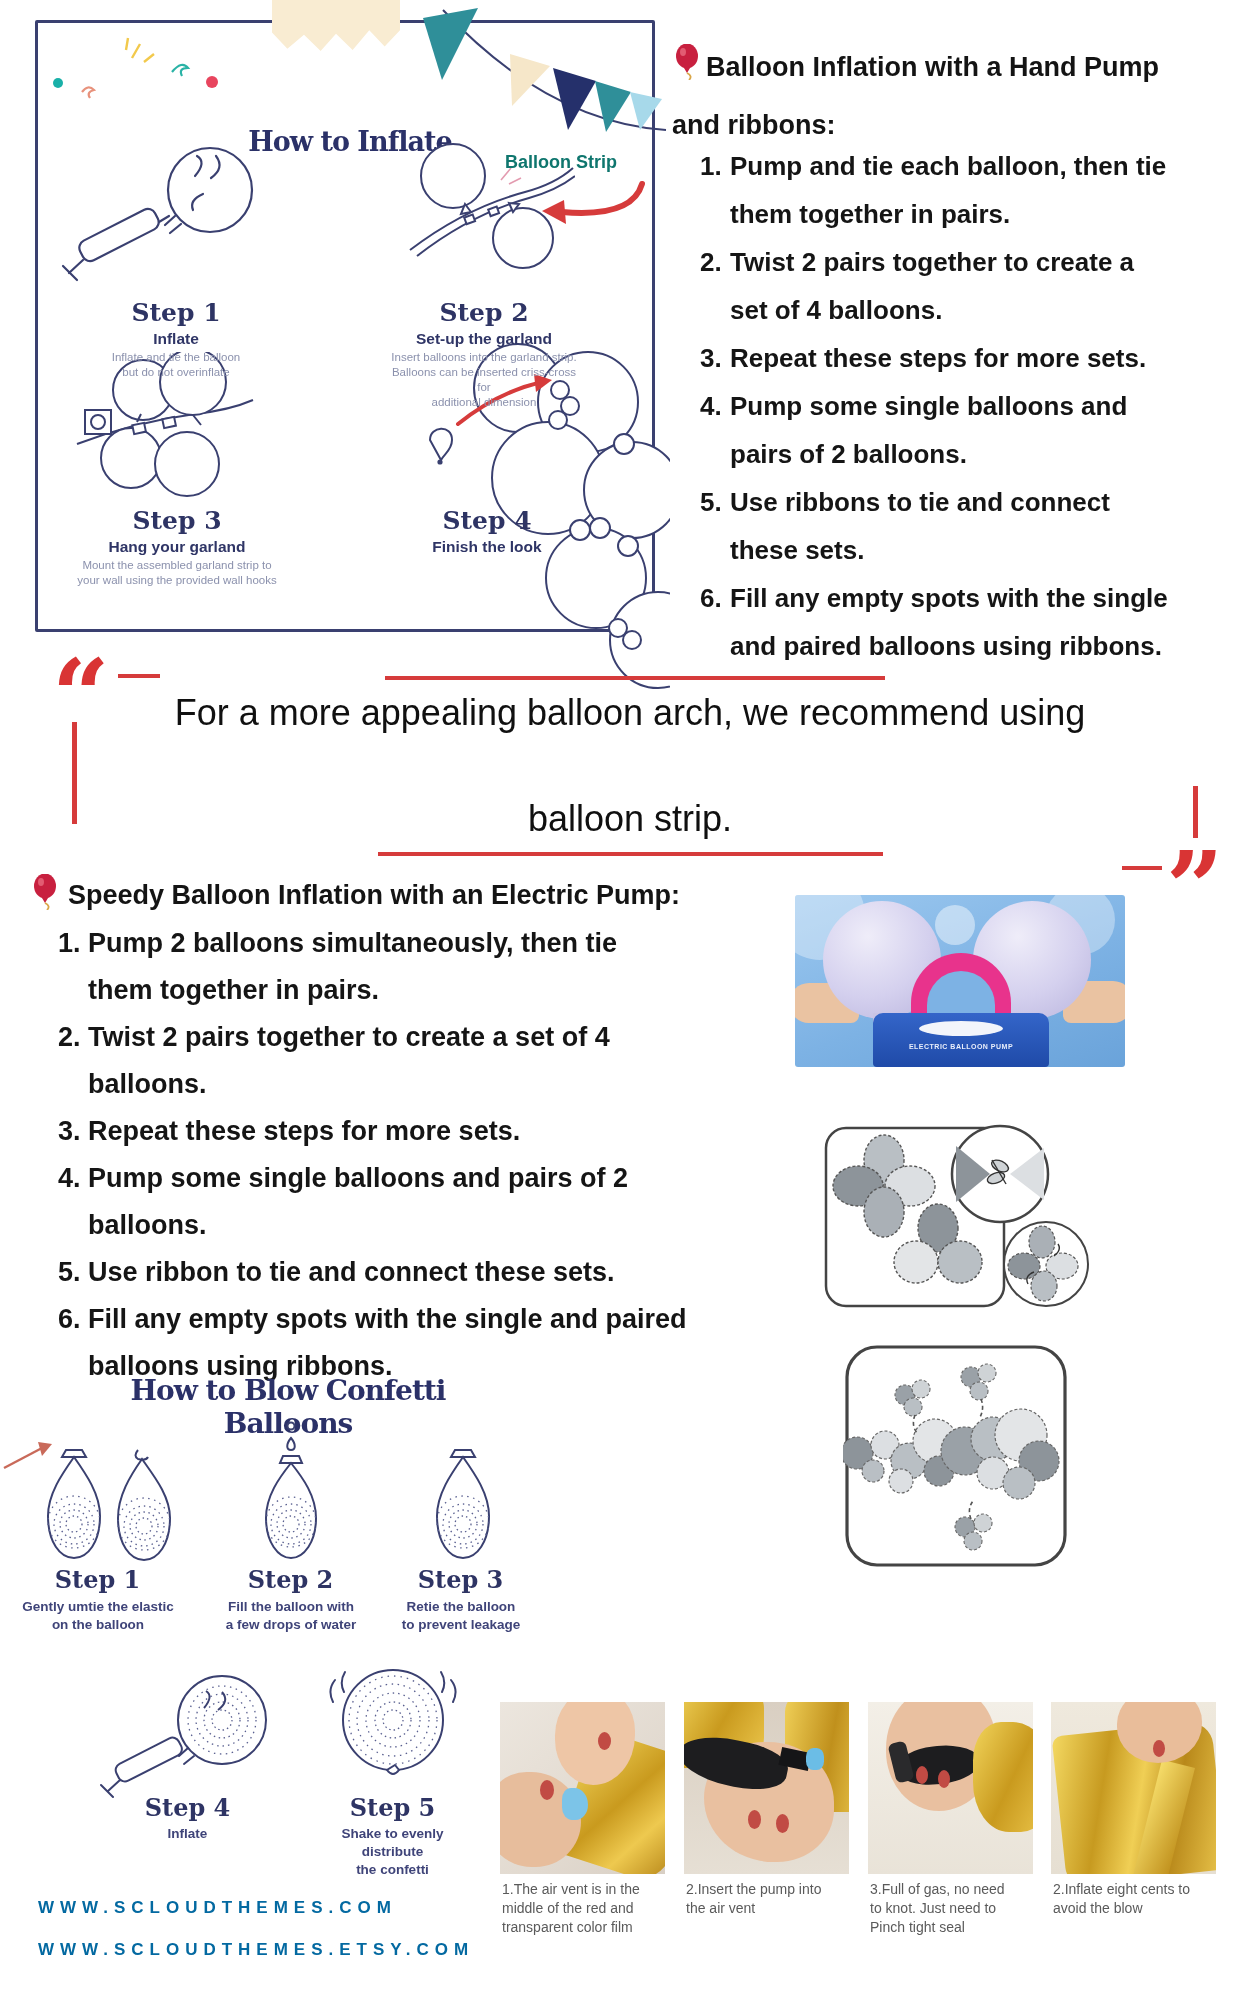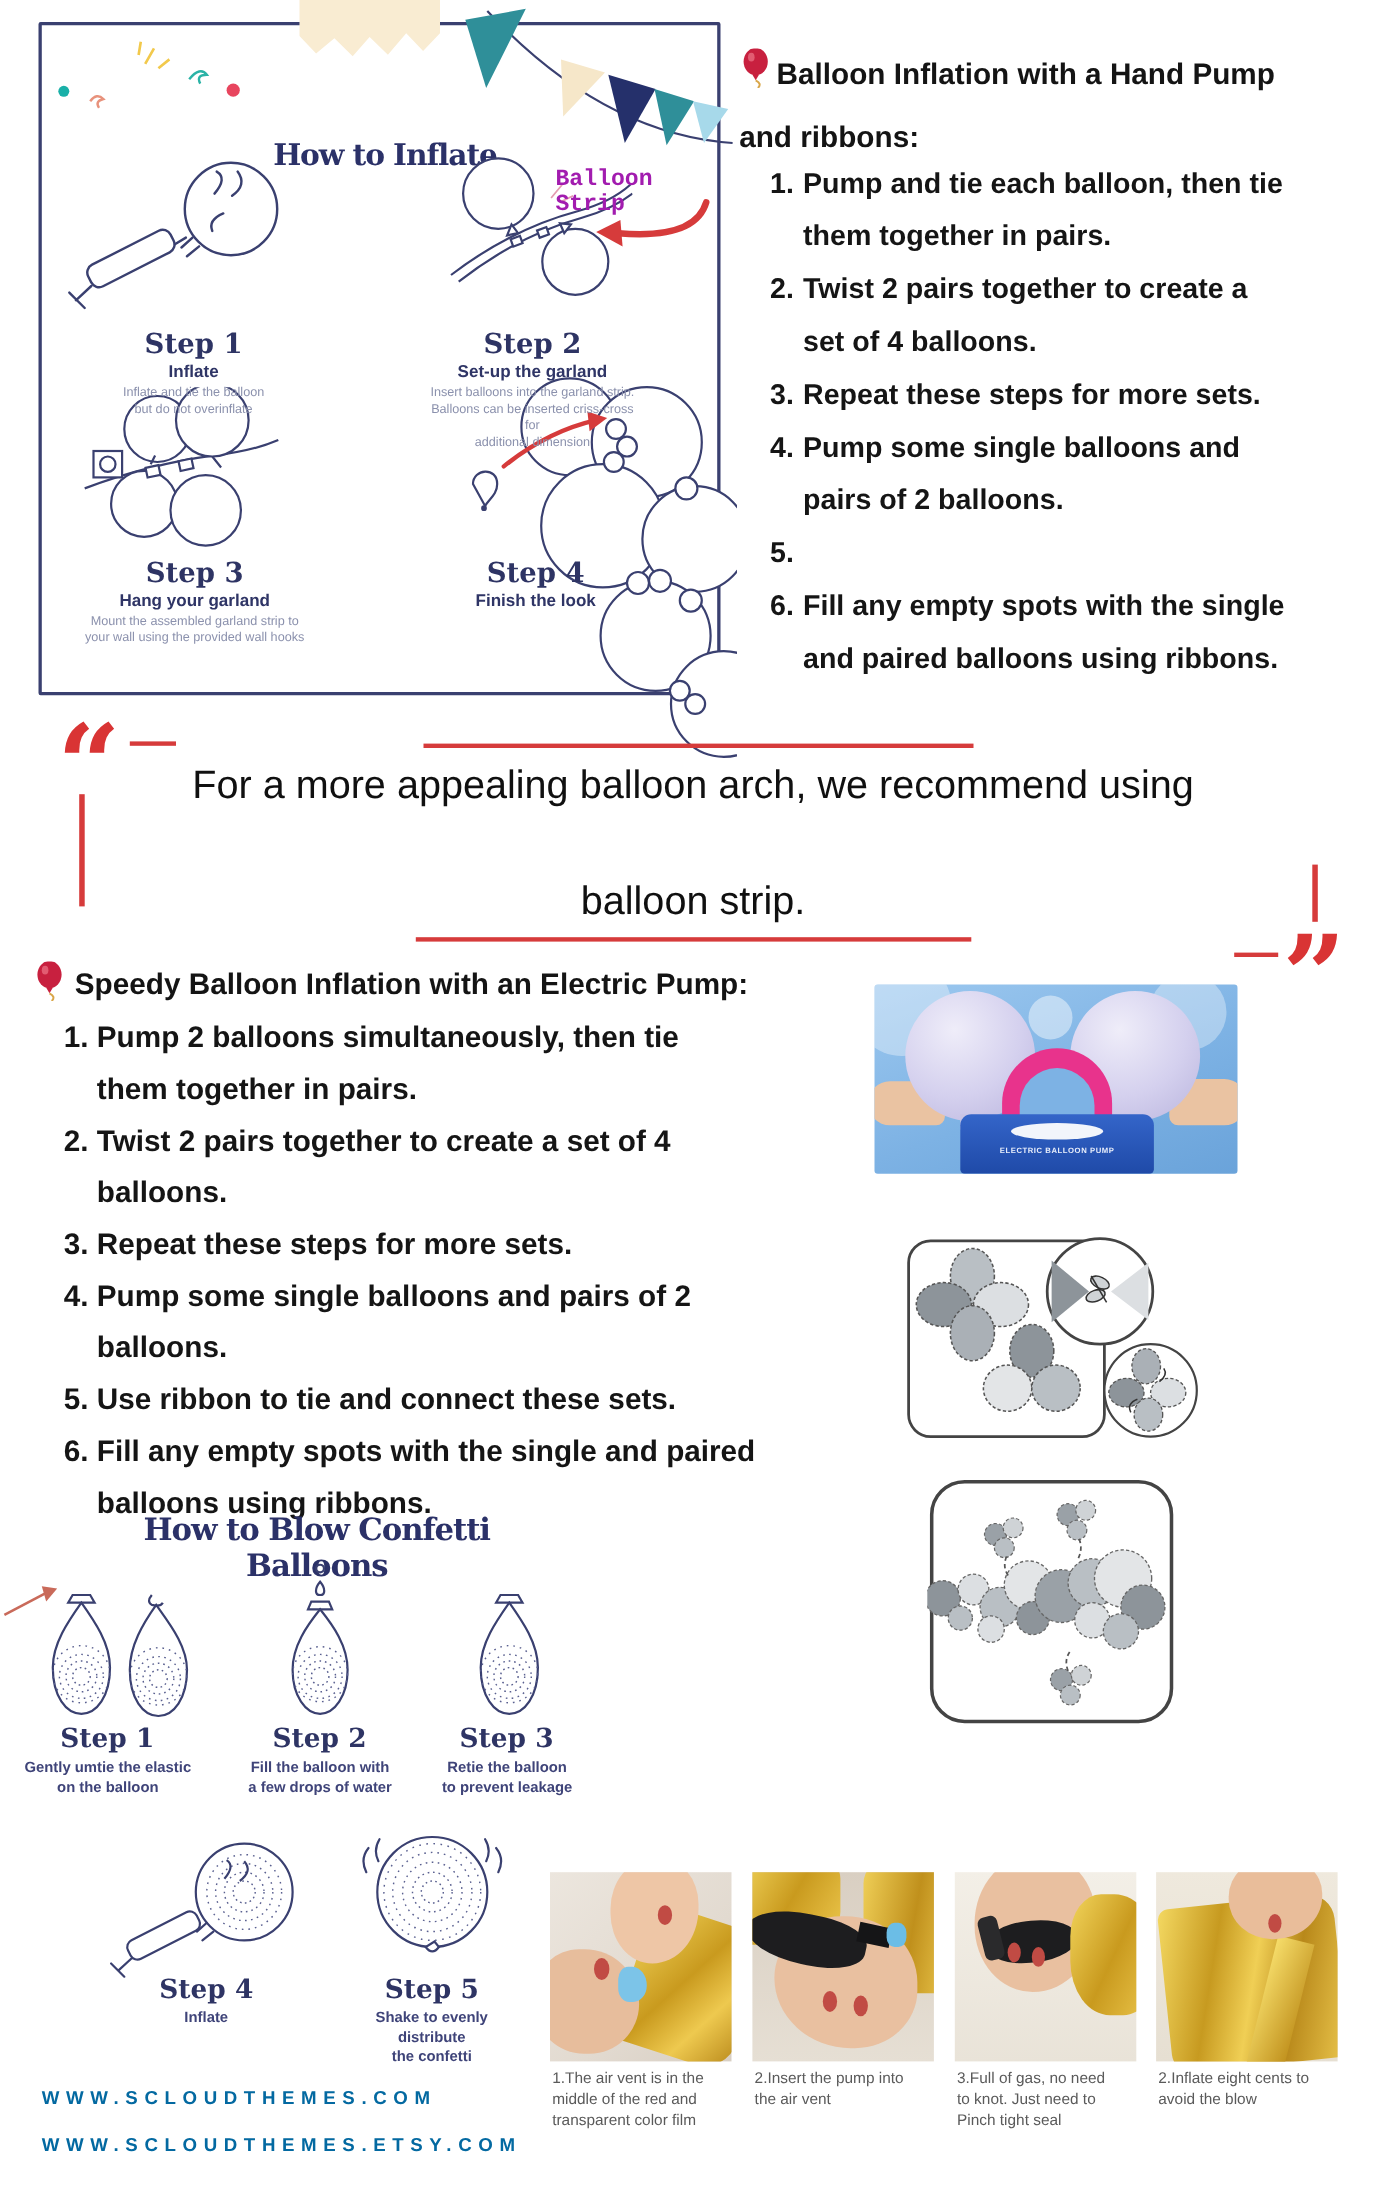--- a/index.html
+++ b/index.html
@@ -12,22 +12,22 @@
   .card { left:35px; top:20px; width:620px; height:612px; border:3px solid #3a4070;
           background:#fff; border-radius:2px; }
   .card-title { left:240px; top:126px; width:220px; text-align:center;
                 font-family:"DejaVu Serif", serif; font-weight:bold; font-size:27px;
                 letter-spacing:-1px; color:#2b3168; }
   .step-label { font-family:"DejaVu Serif", serif; font-weight:bold; font-size:25px;
                 color:#2e3464; text-align:center; width:120px; }
   .step-title { font-weight:bold; font-size:15.5px; color:#2f3566; text-align:center; }
   .step-desc  { font-size:11.5px; color:#8b91ad; text-align:center; white-space:pre-line;
                 line-height:15px; }
-  .strip-label { left:505px; top:152px; width:140px; color:#a21caf; font-weight:bold;
-                 font-size:21px;font-family:Liberation Mono, monospace; }
+  .strip-label { left:505px; top:152px; width:140px; color:#0f766e; font-weight:bold;
+                 font-size:18px; }
 
   
   .hp-head { font-weight:bold; font-size:27px; color:#141414; line-height:34px; }
   .blist { list-style:none; }
   .bi { display:flex; font-weight:bold; color:#151515; }
   .bi .num { flex:0 0 30px; }
   .bi .txt { white-space:pre-line; }
   .hp .bi { font-size:26px; line-height:48px; }
   .ep .bi { font-size:27px; line-height:47px; }
 
@@ -212,20 +212,22 @@
         <span class="num">3.</span>
         <span class="txt">Repeat these steps for more sets.</span>
       </li>
     <li class="bi">
         <span class="num">4.</span>
         <span class="txt">Pump some single balloons and
 pairs of 2 balloons.</span>
       </li>
     <li class="bi">
         <span class="num">5.</span>
+        <span class="txt">Use ribbons to tie and connect
+these sets.</span>
       </li>
     <li class="bi">
         <span class="num">6.</span>
         <span class="txt">Fill any empty spots with the single
 and paired balloons using ribbons.</span>
       </li>
   </ol>
 
   <div class="abs q-mark" style="left:52px; top:668px;">“</div>
   <div class="abs red-hbar" style="left:118px; top:674px; width:42px;"></div>

